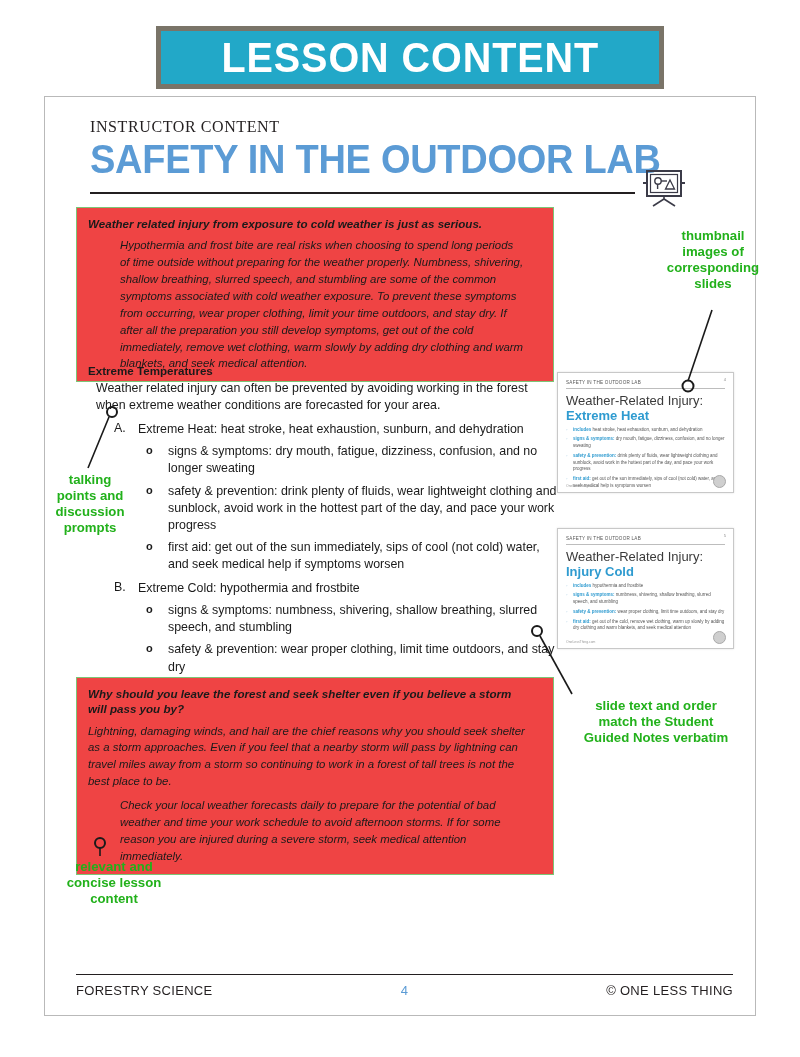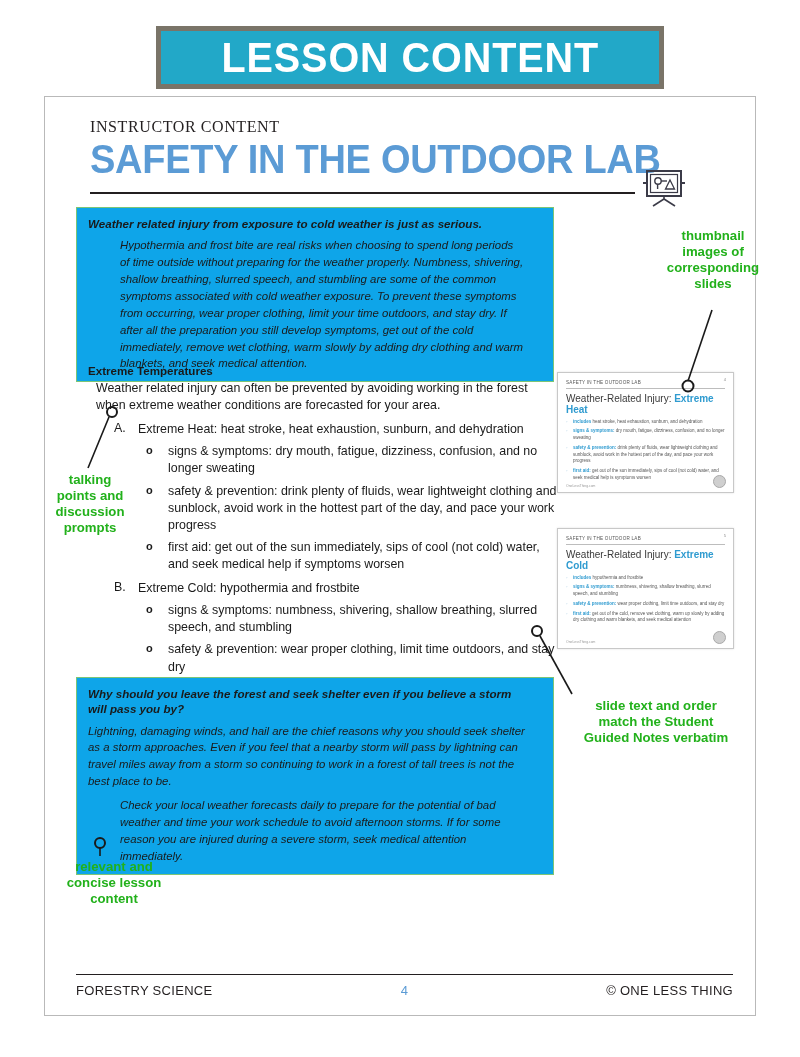--- a/index.html
+++ b/index.html
@@ -97,21 +97,21 @@
     width: 42px;
     height: 40px;
   }
 
   
   .greenbox {
     position: absolute;
     border: 1.5px solid #7cc576;
     box-sizing: border-box;
     padding: 8px 28px 9px 11px;
-    background: #0ea5e9;
+    background: #ef4444;
   }
   .gb-head {
     font-family: "Liberation Sans", sans-serif;
     font-weight: bold;
     font-style: italic;
     font-size: 11.6px;
     color: #1a1a1a;
     line-height: 1.32;
     margin-bottom: 6px;
   }
@@ -206,21 +206,21 @@
     font-family: "Liberation Sans Narrow", "Liberation Sans", sans-serif;
     font-size: 4.6px;
     letter-spacing: 0.25px;
     color: #555555;
     border-bottom: 0.6px solid #bdbdbd;
     padding-bottom: 2.5px;
     margin-bottom: 4px;
   }
   .t-title {
     font-family: "Liberation Sans", sans-serif;
-    font-size: 10px;
+    font-size: 13px;
     color: #3a3a3a;
     margin-bottom: 4px;
   }
   .t-title b { color: #2f9bd0; }
   .t-li {
     display: flex;
     margin-bottom: 3px;
     font-family: "Liberation Sans", sans-serif;
     font-size: 4.5px;
     color: #555555;
@@ -414,21 +414,21 @@
         <span class="tt"><b>first aid:</b><span> get out of the sun immediately, sips of cool (not cold) water, and seek medical help is symptoms worsen</span></span>
       </div>
     <div class="t-foot">OneLessThing.com</div>
     <div class="t-logo"></div>
   </div>
 
   <div class="thumb" id="thumb2">
     <div class="t-pg">5</div>
     <div class="t-kicker">SAFETY IN THE OUTDOOR LAB</div>
     <div class="t-title">
-      <span>Weather-Related Injury: </span><b>Extreme Cold</b>
+      <span>Weather-Related Injury: </span><b>Injury Cold</b>
     </div>
     <div class="t-li">
         <span class="tb">◦</span>
         <span class="tt"><b>includes</b><span> hypothermia and frostbite</span></span>
       </div>
     <div class="t-li">
         <span class="tb">◦</span>
         <span class="tt"><b>signs &amp; symptoms:</b><span> numbness, shivering, shallow breathing, slurred speech, and stumbling</span></span>
       </div>
     <div class="t-li">

